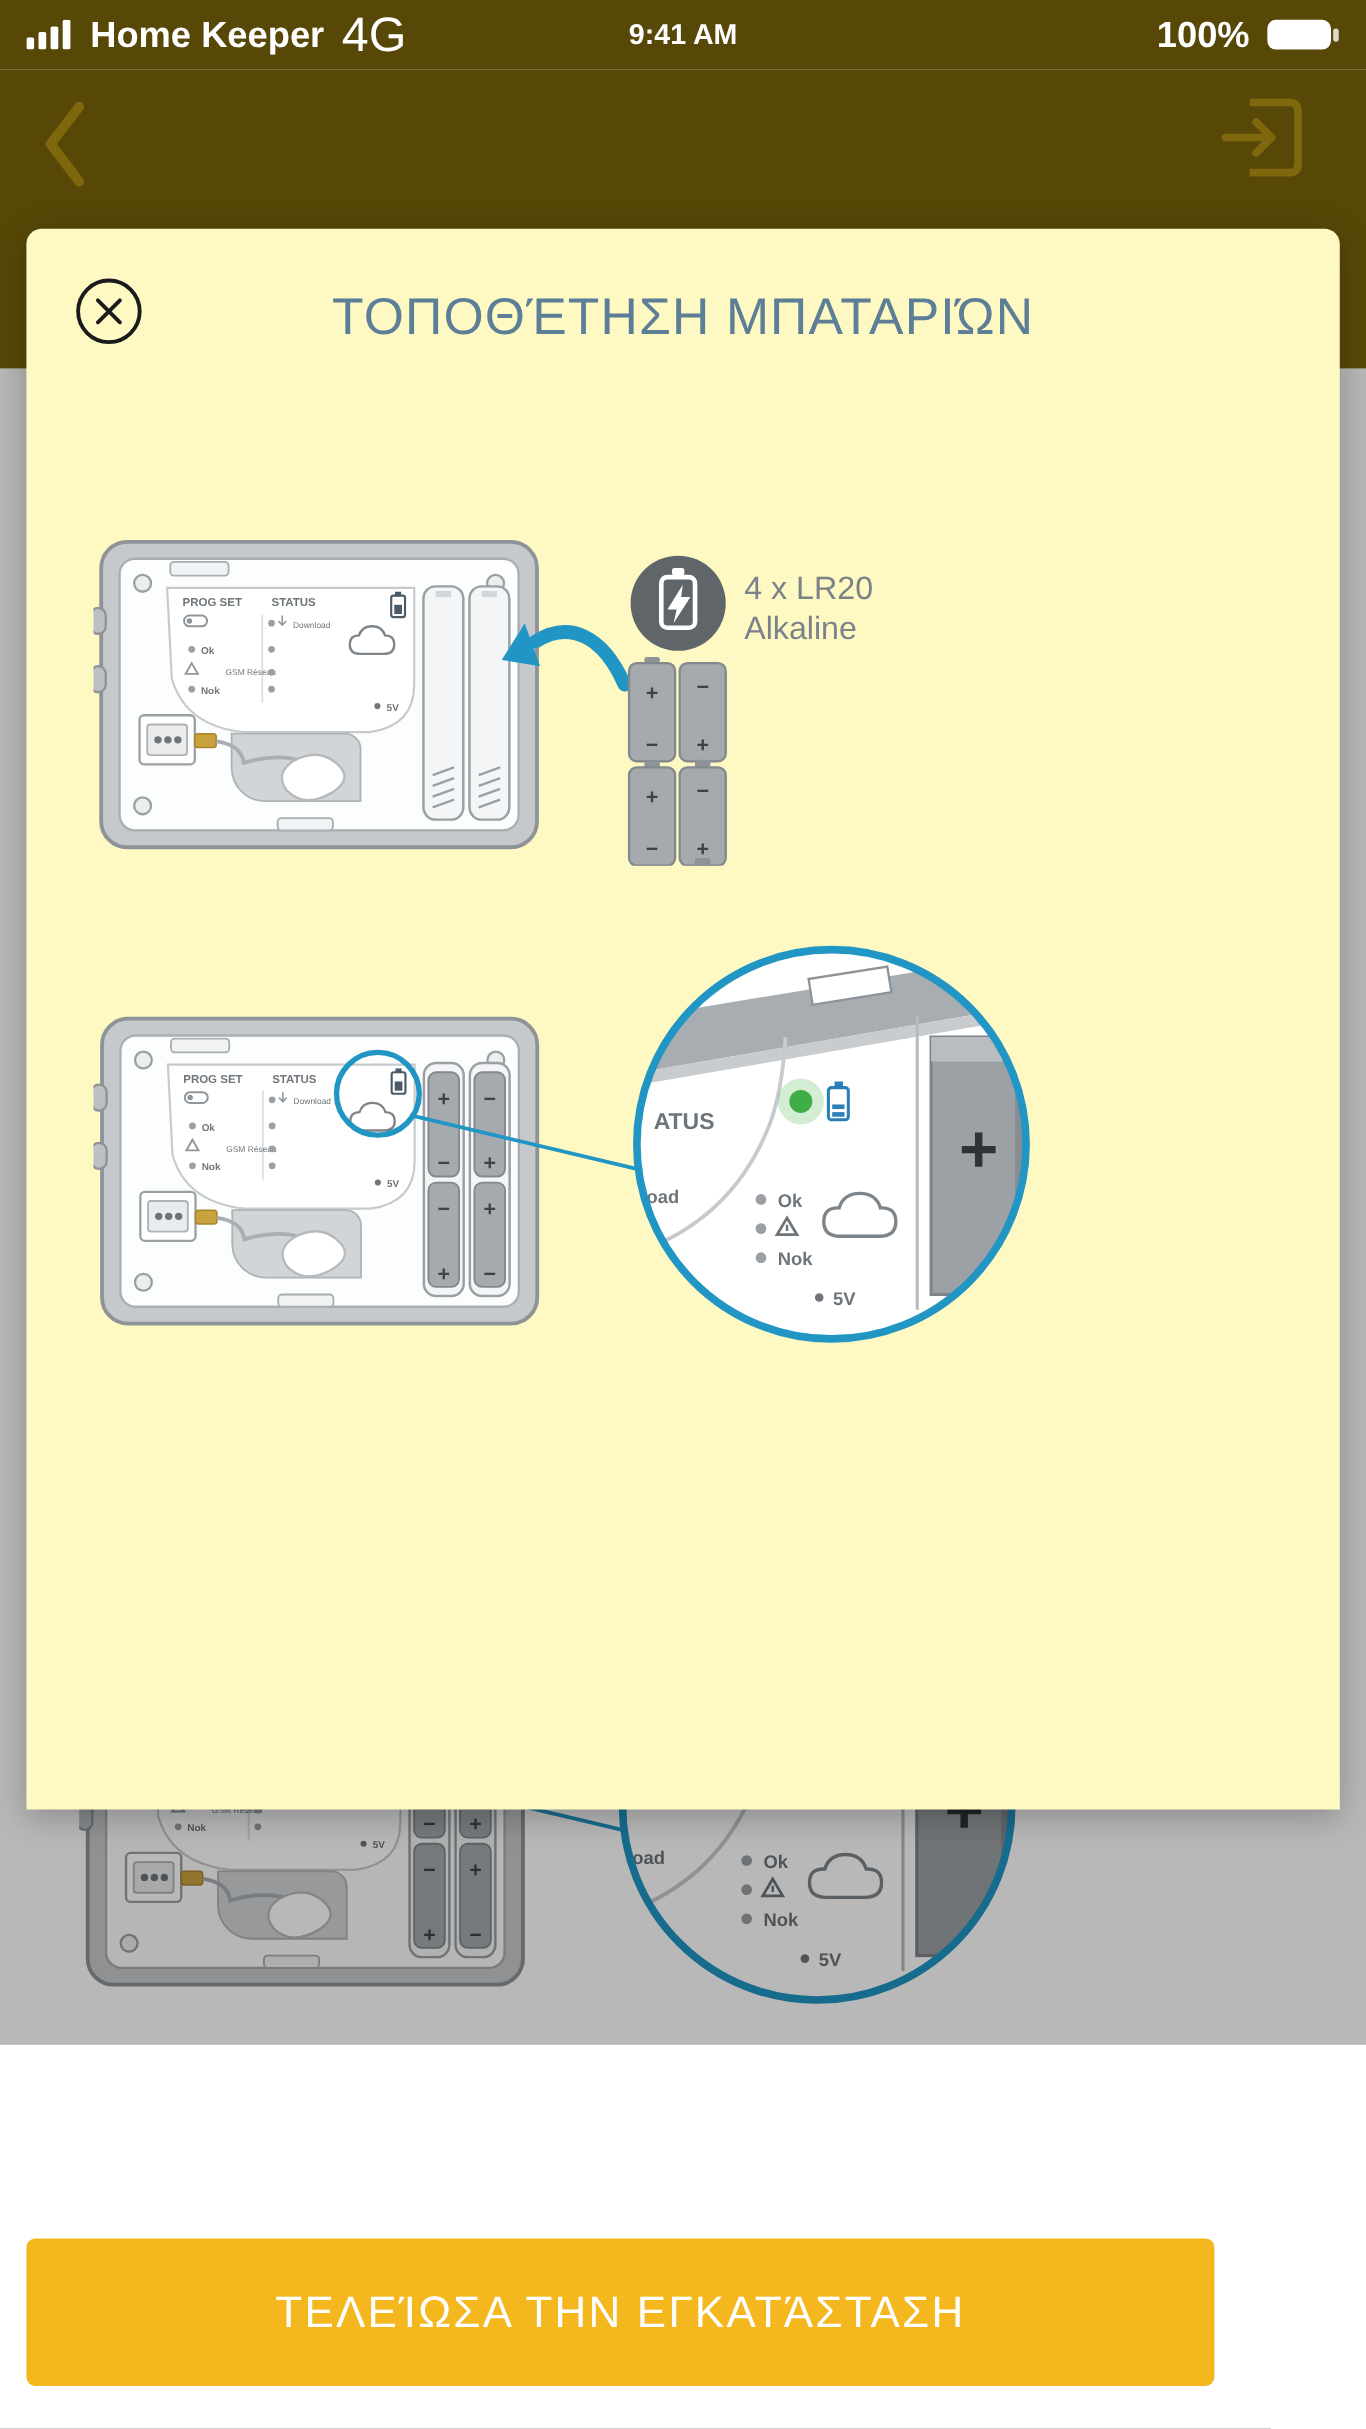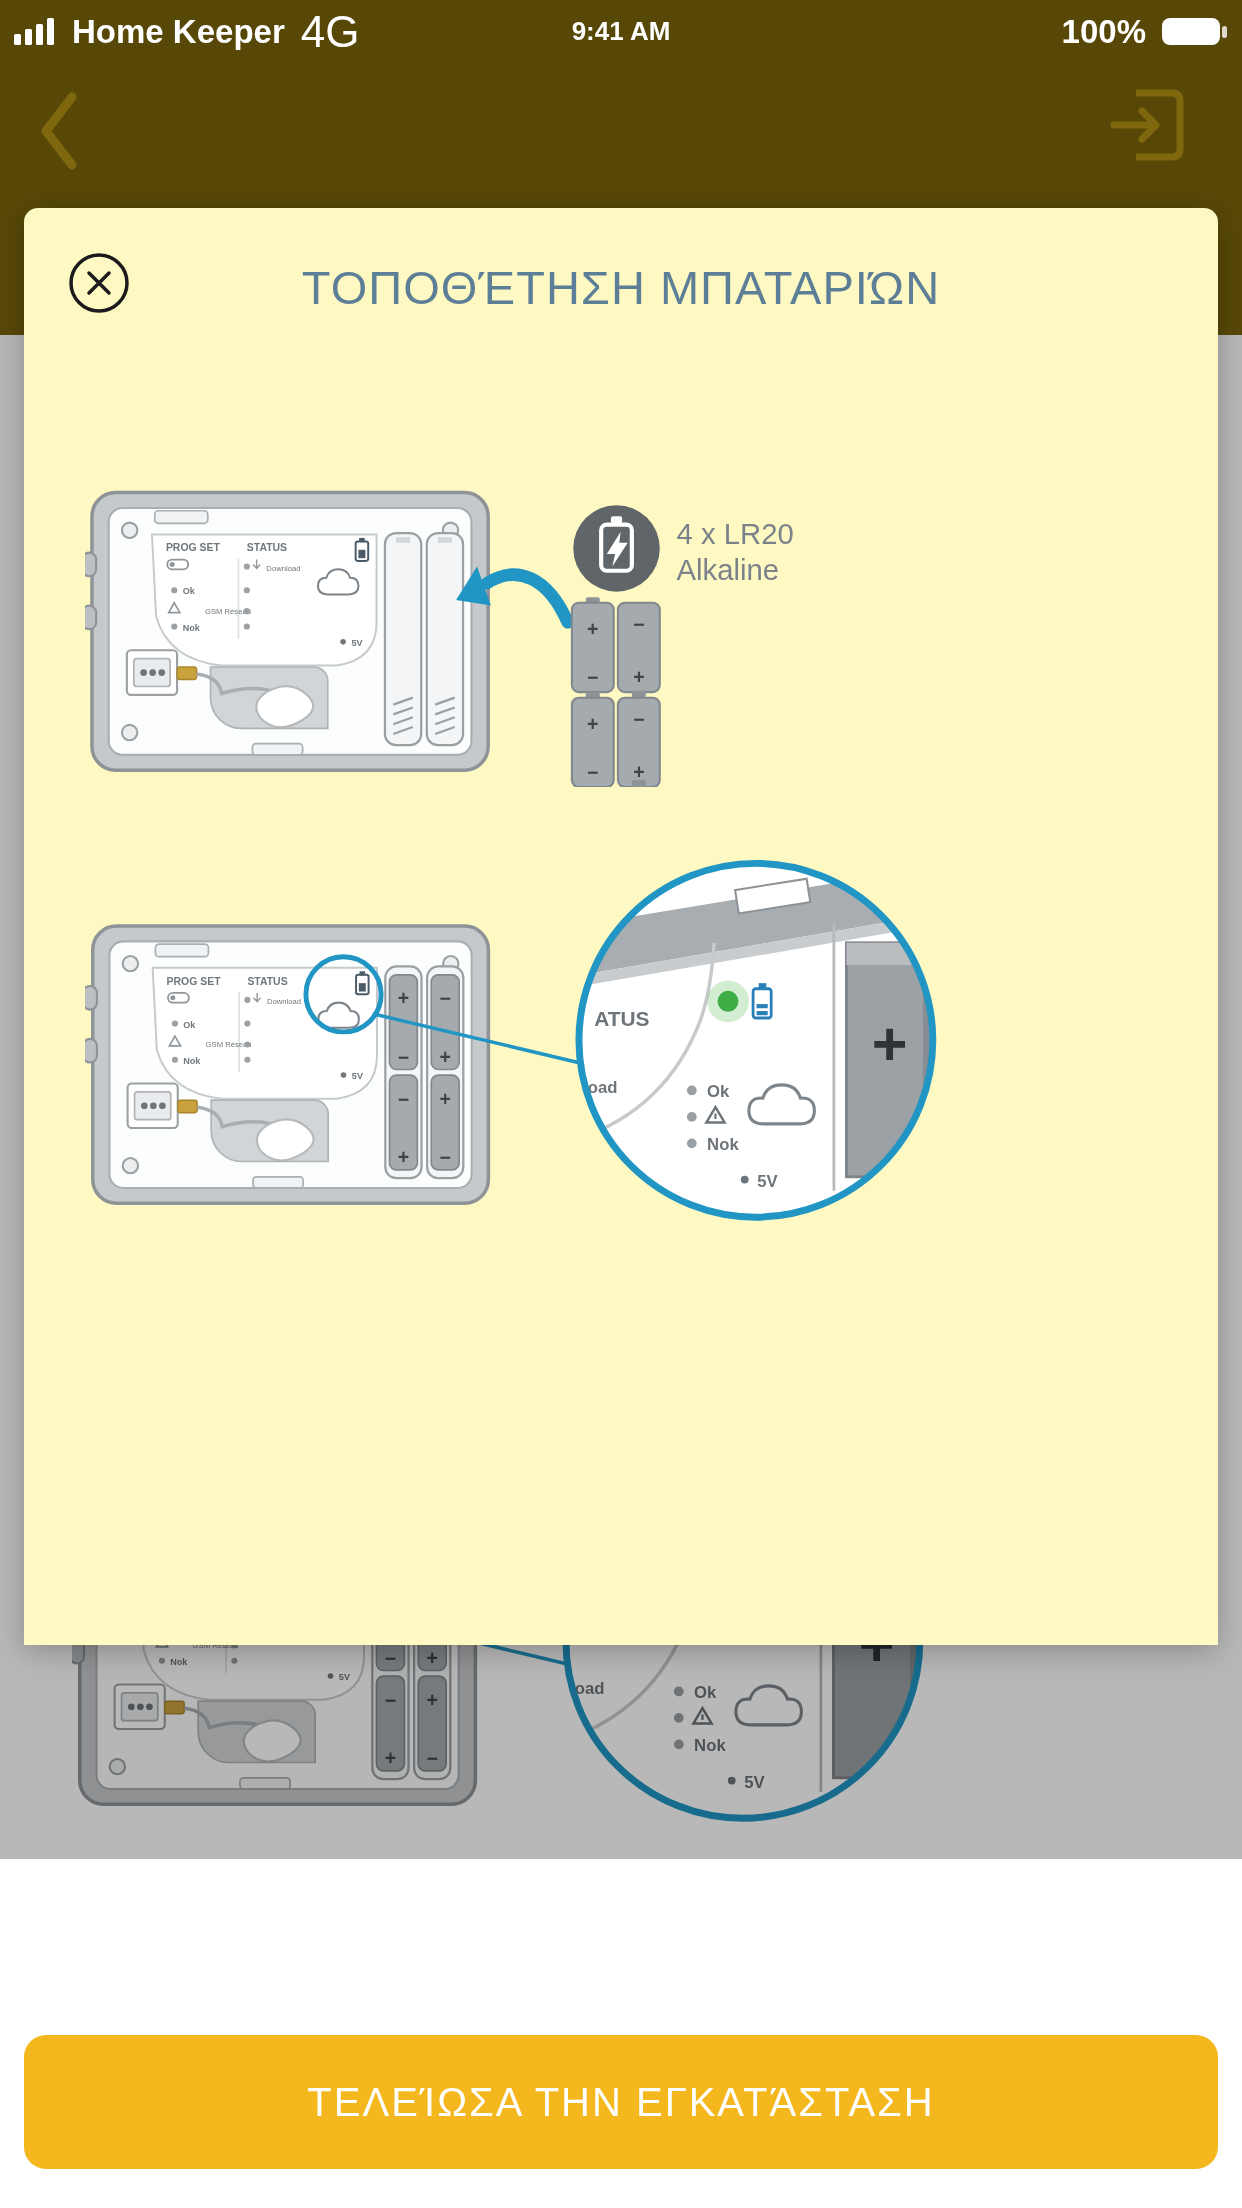--- a/index.html
+++ b/index.html
@@ -2,21 +2,21 @@
 <html><head>
 <meta charset="utf-8">
 <style>
   *{margin:0;padding:0;box-sizing:border-box}
   html,body{background:#222}
   .page{position:relative;width:1242px;height:2208px;background:#ffffff;overflow:hidden;
         font-family:"Liberation Sans",sans-serif}
 
   
   .statusbar{position:absolute;left:0;top:0;width:1242px;height:63px;background:#584808;
-             z-index:6;display:flex;align-items:center;padding:0 14px;gap:16px;color:#fff}
+             z-index:6;display:flex;align-items:center;padding:0 24px;gap:16px;color:#fff}
   .signal{fill:#fff;flex:none}
   .carrier{font-size:33px;font-weight:700}
   .network{font-size:44px}
   .time{position:absolute;left:50%;transform:translateX(-50%);font-size:26px;font-weight:700}
   .spacer{flex:1}
   .battpct{font-size:33px;font-weight:700}
 
   
   .header{position:absolute;left:0;top:63px;width:1242px;height:272px;background:#584808;z-index:1}
   .backbtn{position:absolute;left:36px;top:26px;background:none;border:none;cursor:pointer}
@@ -31,22 +31,22 @@
   .modal{position:absolute;left:24px;top:208px;width:1194px;height:1437px;background:#fef9c3;
          border-radius:14px 14px 0 0;z-index:5;box-shadow:0 6px 30px rgba(0,0,0,0.25)}
   .closebtn{position:absolute;left:44px;top:44px;background:none;border:none;cursor:pointer;line-height:0}
   .mtitle{position:absolute;left:0;right:0;top:52px;text-align:center;font-size:47px;
           letter-spacing:1px;color:#5c7e96}
   .illu1{position:absolute;left:61px;top:272px;width:1130px;height:307px}
   .illu2{position:absolute;left:61px;top:647px;width:1130px;height:404px}
 
   
   .bottombar{position:absolute;left:0;top:1859px;width:1242px;height:349px;background:#fff;z-index:5}
-  .finish{position:absolute;left:24px;top:176px;width:1194px;height:134px;background:#f4b71d;
-          border:none;border-radius:22px;color:#fff;font-size:40px;letter-spacing:2px;
+  .finish{position:absolute;left:24px;top:176px;width:1080px;height:134px;background:#f4b71d;
+          border:none;border-radius:8px;color:#fff;font-size:40px;letter-spacing:2px;
           font-family:inherit;cursor:pointer}
 
   svg text{font-family:"Liberation Sans",sans-serif}
   .spec{font-size:21px;fill:#7b828a}
   .sign{font-size:14px;font-weight:bold;fill:#3e4347;text-anchor:middle}
 </style>
 </head>
 <body>
 
 <svg width="0" height="0" style="position:absolute" aria-hidden="true">

